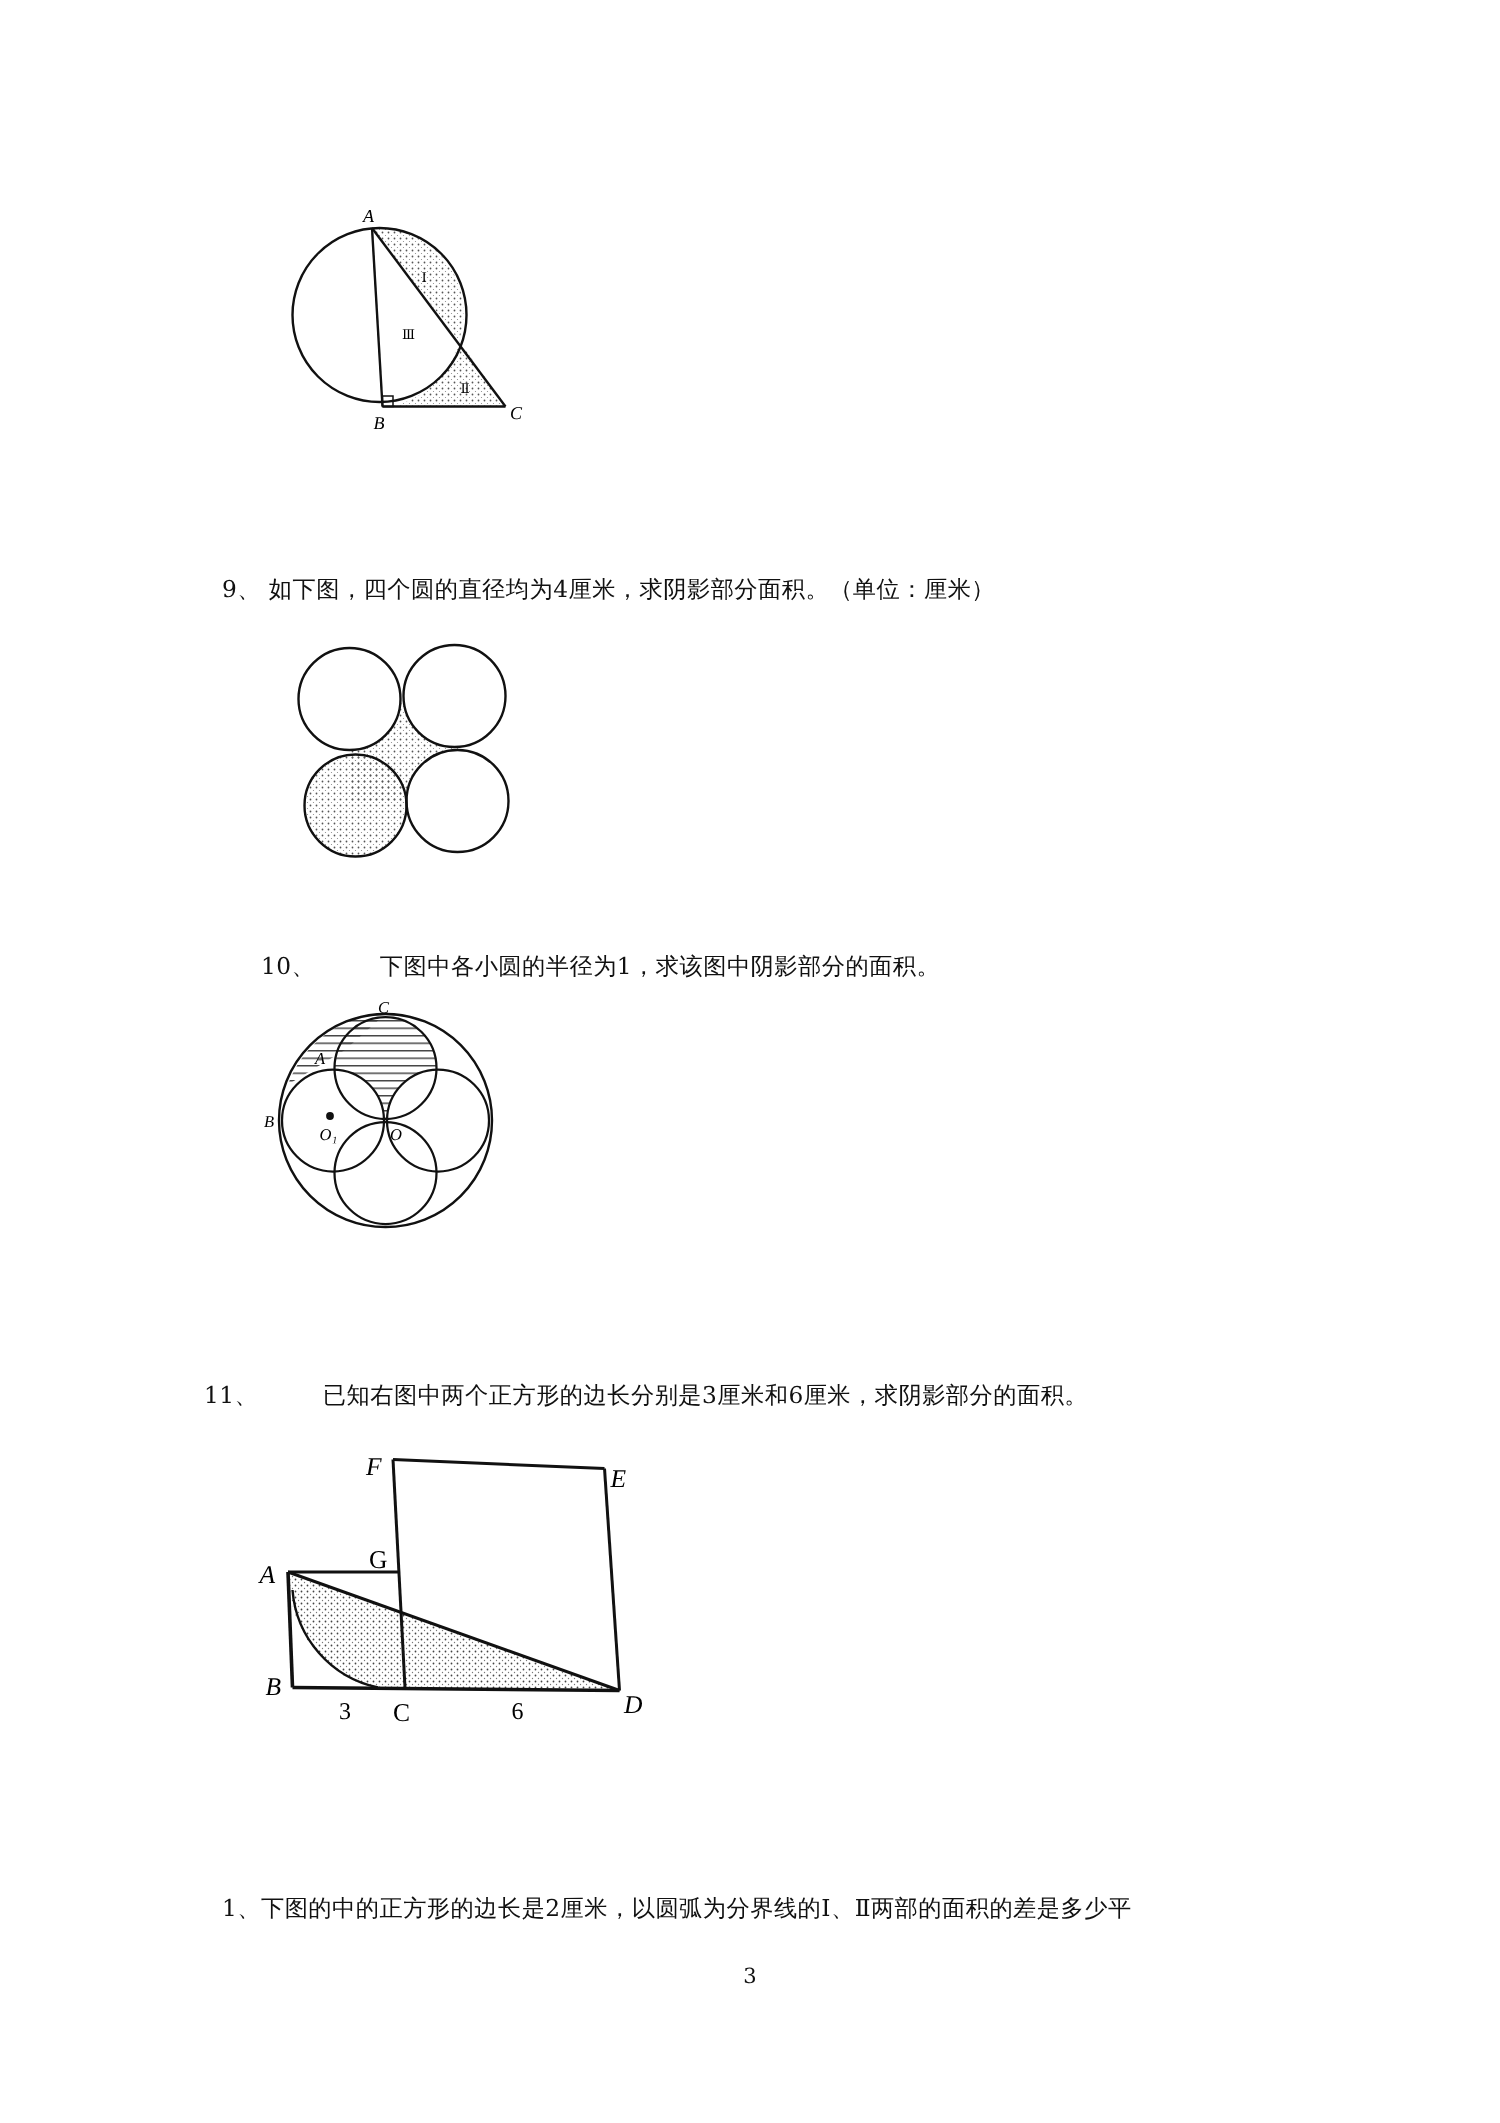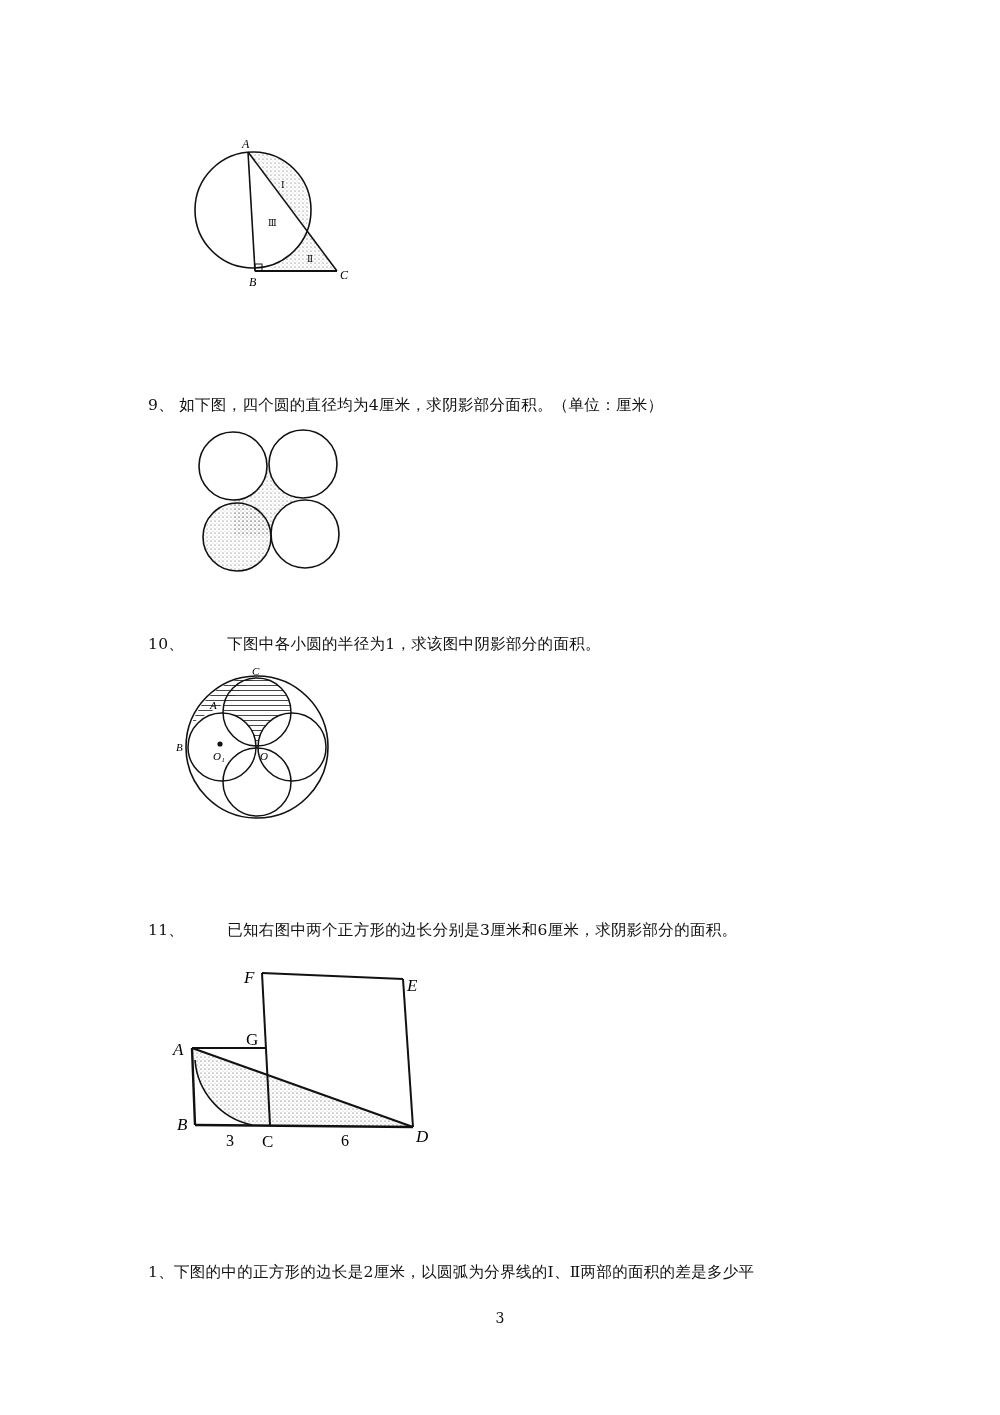--- a/index.html
+++ b/index.html
@@ -33,21 +33,21 @@
     <rect x="85" y="134" width="7" height="7" fill="none" stroke="#111" stroke-width="1"></rect>
     <text x="72" y="18" font-size="12">A</text>
     <text x="79" y="156" font-size="12">B</text>
     <text x="170" y="149" font-size="12">C</text>
     <text x="111" y="58" font-size="9" style="font-style:normal">Ⅰ</text>
     <text x="137" y="132" font-size="9" style="font-style:normal">Ⅱ</text>
     <text x="98" y="96" font-size="9" style="font-style:normal">Ⅲ</text>
   </svg>
 </div>
 
-<div class="q" style="left:148px;top:395px;">
+<div class="q" style="left:148px;top:383px;">
   <span class="num">9、</span>
   <span>如下图，四个圆的直径均为4厘米，求阴影部分面积。（单位：厘米）</span>
 </div>
 <div class="fig" style="left:190px;top:420px;width:170px;height:165px;">
   <svg width="170" height="165" viewBox="0 0 170 165">
     <defs>
       <pattern id="dots2" width="4" height="4" patternUnits="userSpaceOnUse">
         <circle cx="1" cy="1" r="0.6" fill="#555"></circle>
         <circle cx="3" cy="3" r="0.4" fill="#888"></circle>
       </pattern>
@@ -59,21 +59,21 @@
     <circle cx="115" cy="114" r="34" fill="#fff" stroke="none"></circle>
     <circle cx="47" cy="117" r="34" fill="url(#dots2)" stroke="none"></circle>
     <circle cx="43" cy="46" r="34" fill="none" stroke="#111" stroke-width="1.6"></circle>
     <circle cx="113" cy="44" r="34" fill="none" stroke="#111" stroke-width="1.6"></circle>
     <circle cx="115" cy="114" r="34" fill="none" stroke="#111" stroke-width="1.6"></circle>
     <circle cx="47" cy="117" r="34" fill="none" stroke="#111" stroke-width="1.6"></circle>
   </svg>
 </div>
 
 <div class="q" style="left:148px;top:634px;">
-  <span class="num" style="width:74px;">10、</span>
+  <span class="num" style="width:74px;margin-left:26px;">10、</span>
   <span>下图中各小圆的半径为1，求该图中阴影部分的面积。</span>
 </div>
 <div class="fig" style="left:170px;top:660px;width:170px;height:170px;">
   <svg width="170" height="170" viewBox="0 0 170 170">
     <defs>
       <pattern id="hlines" width="6" height="5" patternUnits="userSpaceOnUse">
         <line x1="0" y1="0.5" x2="6" y2="0.5" stroke="#333" stroke-width="0.9"></line>
       </pattern>
       <clipPath id="bigc">
           <circle cx="87" cy="87" r="71"></circle>
@@ -91,21 +91,21 @@
     <circle cx="87" cy="122" r="34" fill="none" stroke="#111" stroke-width="1.5"></circle>
     <circle cx="50" cy="84" r="2.6" fill="#111"></circle>
     <text x="82" y="15" font-size="11">C</text>
     <text x="40" y="49" font-size="11">A</text>
     <text x="6" y="91" font-size="11">B</text>
     <text x="43" y="100" font-size="11">O₁</text>
     <text x="90" y="100" font-size="11">O</text>
   </svg>
 </div>
 
-<div class="q" style="left:148px;top:920px;">
+<div class="q" style="left:136px;top:920px;">
   <span class="num" style="width:74px;">11、</span>
   <span>已知右图中两个正方形的边长分别是3厘米和6厘米，求阴影部分的面积。</span>
 </div>
 <div class="fig" style="left:160px;top:960px;width:290px;height:200px;">
   <svg width="290" height="200" viewBox="0 0 290 200">
     <defs>
       <pattern id="dots3" width="4" height="4" patternUnits="userSpaceOnUse">
         <circle cx="1" cy="1" r="0.6" fill="#444"></circle>
         <circle cx="3" cy="3" r="0.45" fill="#777"></circle>
       </pattern>

